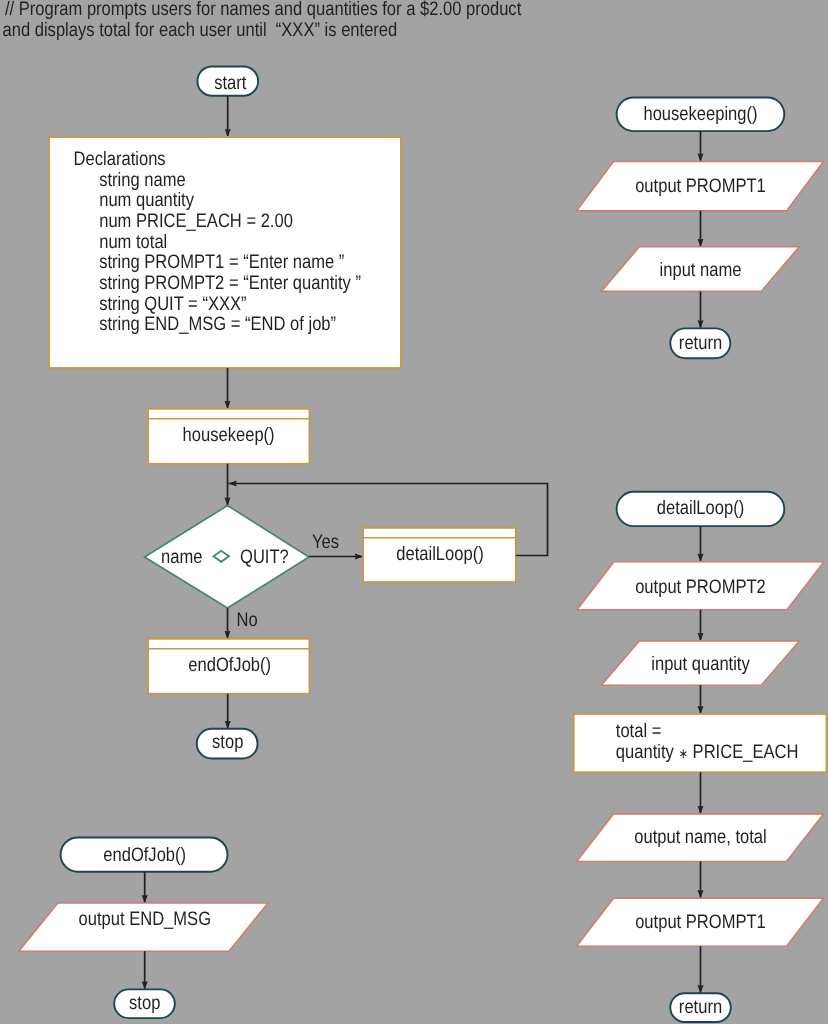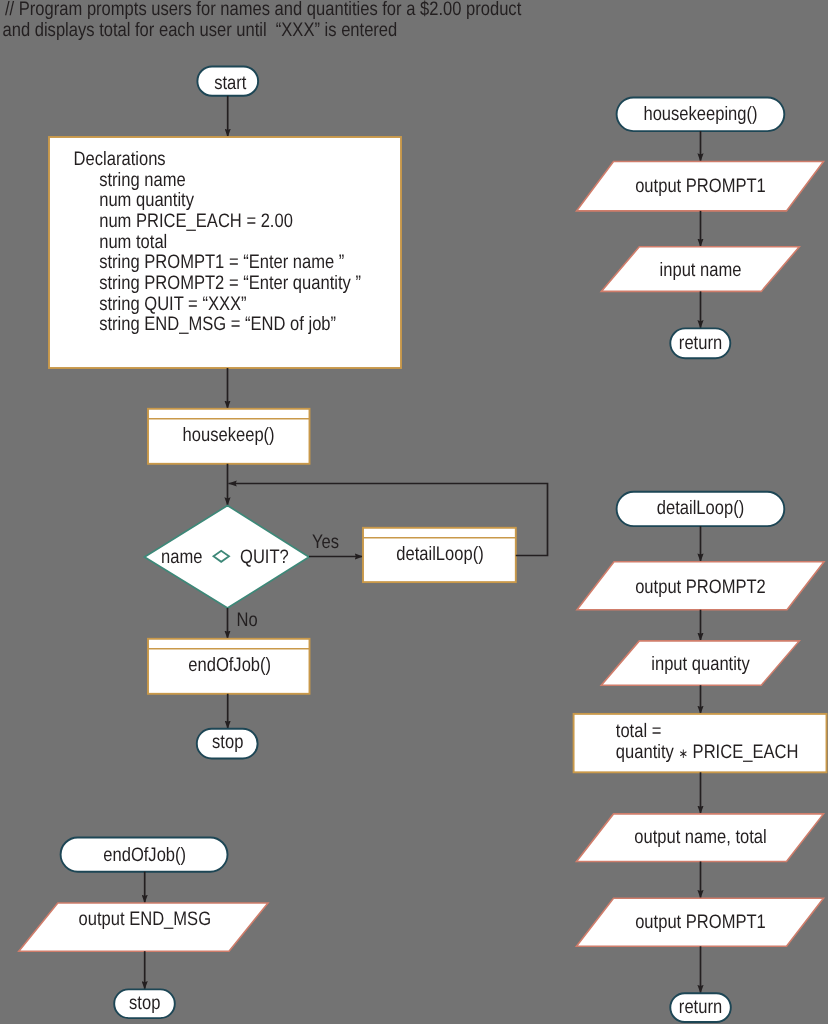--- a/index.html
+++ b/index.html
@@ -1,17 +1,17 @@
 <!DOCTYPE html>
 <html><head>
 <meta charset="utf-8">
 <style>
   html,body{margin:0;padding:0;background:#ffffff;}
   body{width:828px;height:1024px;overflow:hidden;font-family:"Liberation Sans",sans-serif;}
-  #stage{position:relative;width:828px;height:1024px;background:#737373;}
+  #stage{position:relative;width:828px;height:1024px;background:#a3a3a3;}
   svg#chart{position:absolute;left:0;top:0;width:828px;height:1024px;}
   text{font-family:"Liberation Sans",sans-serif;fill:#231f20;font-size:19.5px;-webkit-font-smoothing:antialiased;text-rendering:geometricPrecision;}
   .cxs{transform:scaleX(0.849);transform-box:fill-box;transform-origin:left;}
   .cxm{transform:scaleX(0.849);transform-box:fill-box;transform-origin:center;}
   .op{font-size:13.5px;}
   .term{stroke:#1d4655;stroke-width:1.9;fill:#ffffff;}
   .proc{stroke:#c9994a;stroke-width:1.9;fill:#ffffff;}
   .procbar{stroke:#c9994a;stroke-width:1.6;fill:none;}
   .io{stroke:#d07d6b;stroke-width:1.6;fill:#ffffff;}
   .dec{stroke:#3d8878;stroke-width:1.7;fill:#ffffff;}

